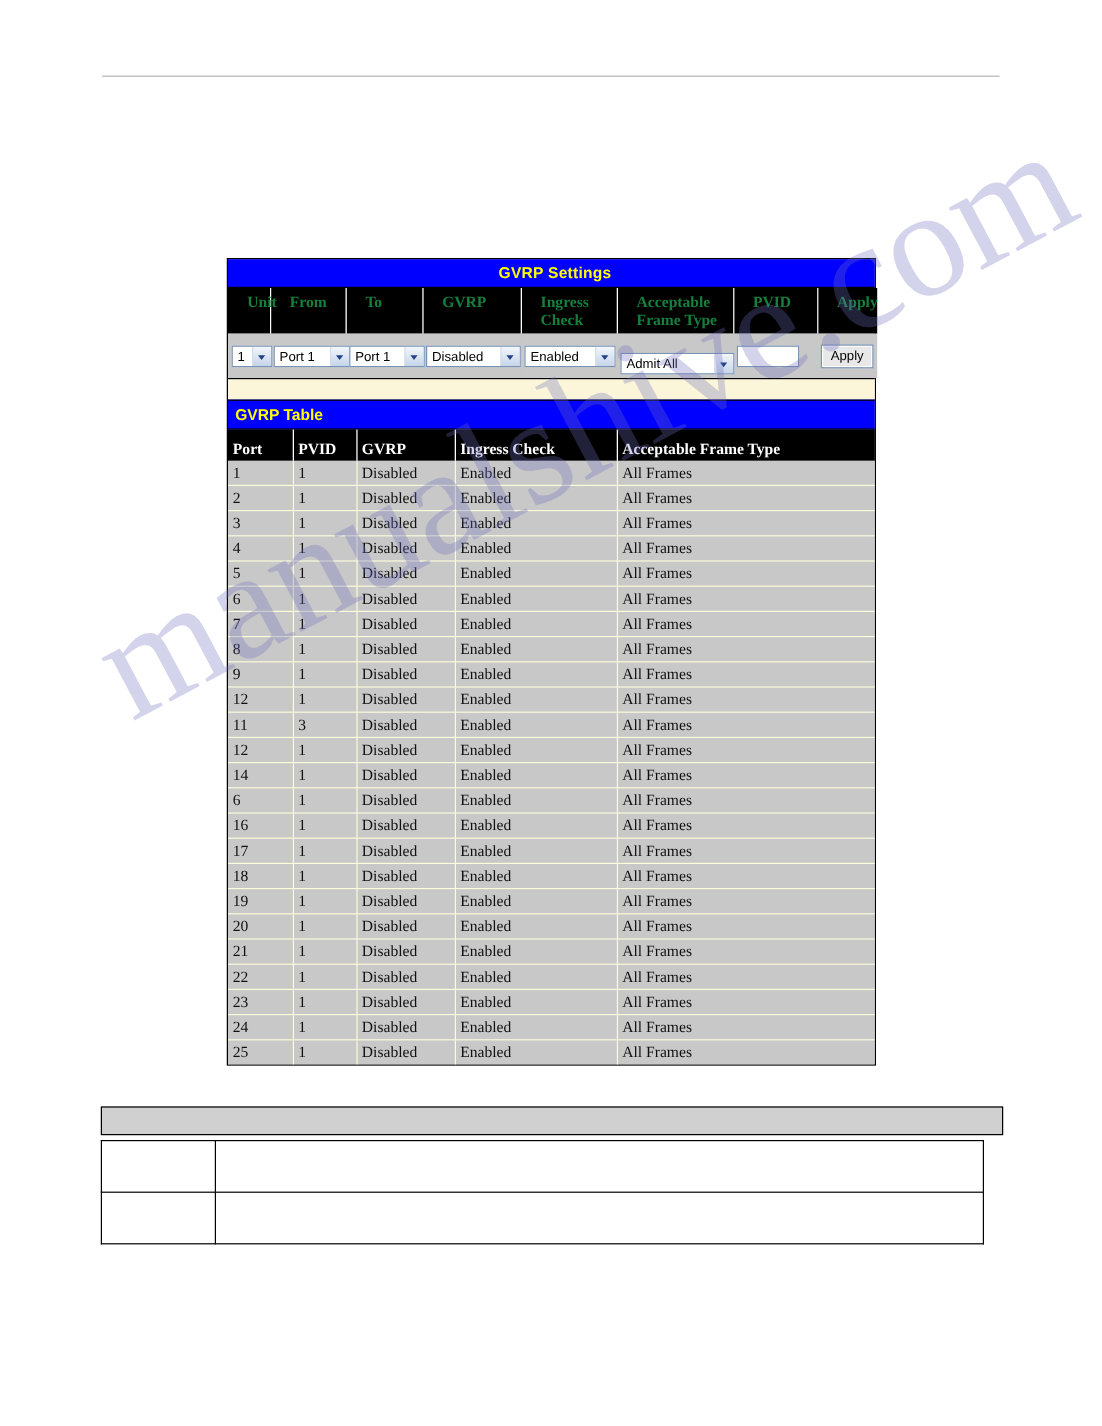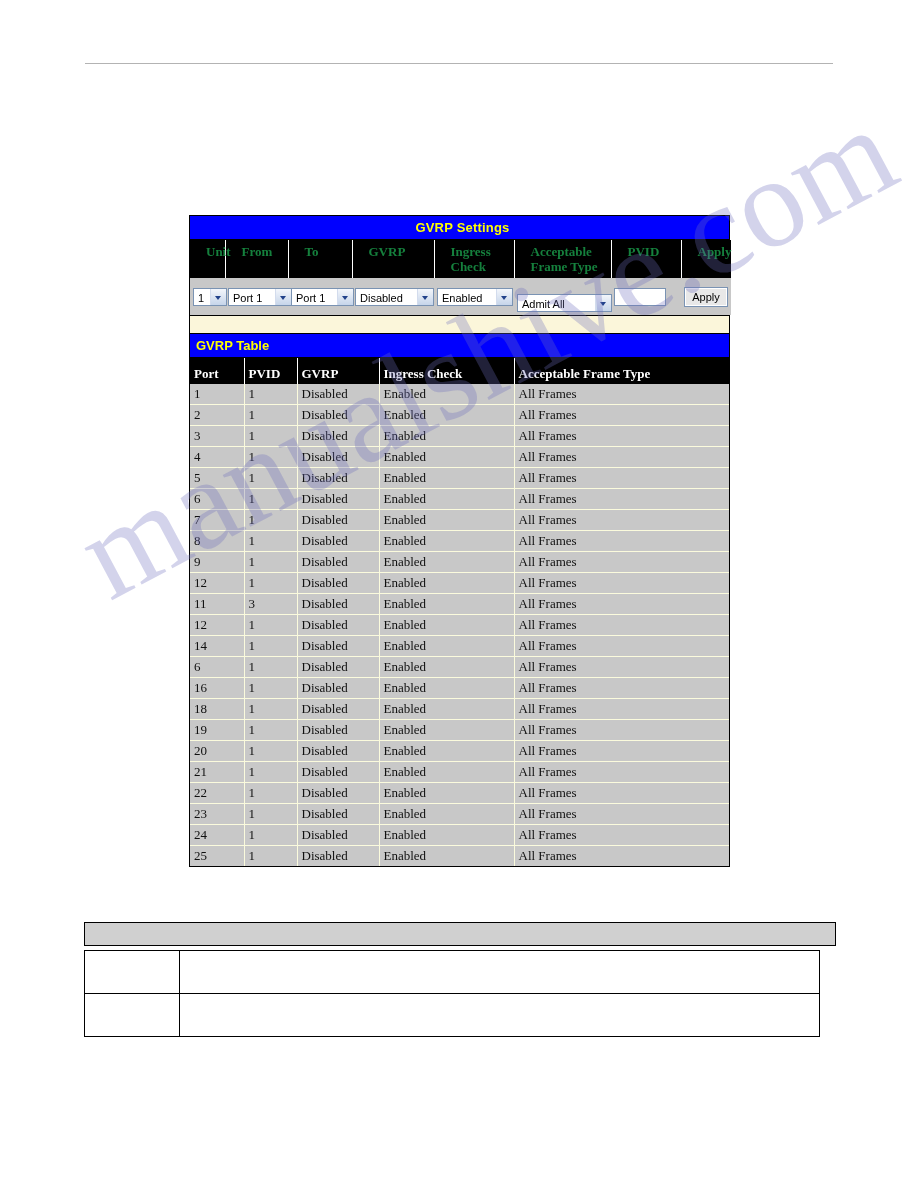--- a/index.html
+++ b/index.html
@@ -449,20 +449,27 @@
           <td>All Frames</td>
         </tr>
         <tr>
           <td>16</td>
           <td>1</td>
           <td>Disabled</td>
           <td>Enabled</td>
           <td>All Frames</td>
         </tr>
         <tr>
+          <td>17</td>
+          <td>1</td>
+          <td>Disabled</td>
+          <td>Enabled</td>
+          <td>All Frames</td>
+        </tr>
+        <tr>
           <td>18</td>
           <td>1</td>
           <td>Disabled</td>
           <td>Enabled</td>
           <td>All Frames</td>
         </tr>
         <tr>
           <td>19</td>
           <td>1</td>
           <td>Disabled</td>

